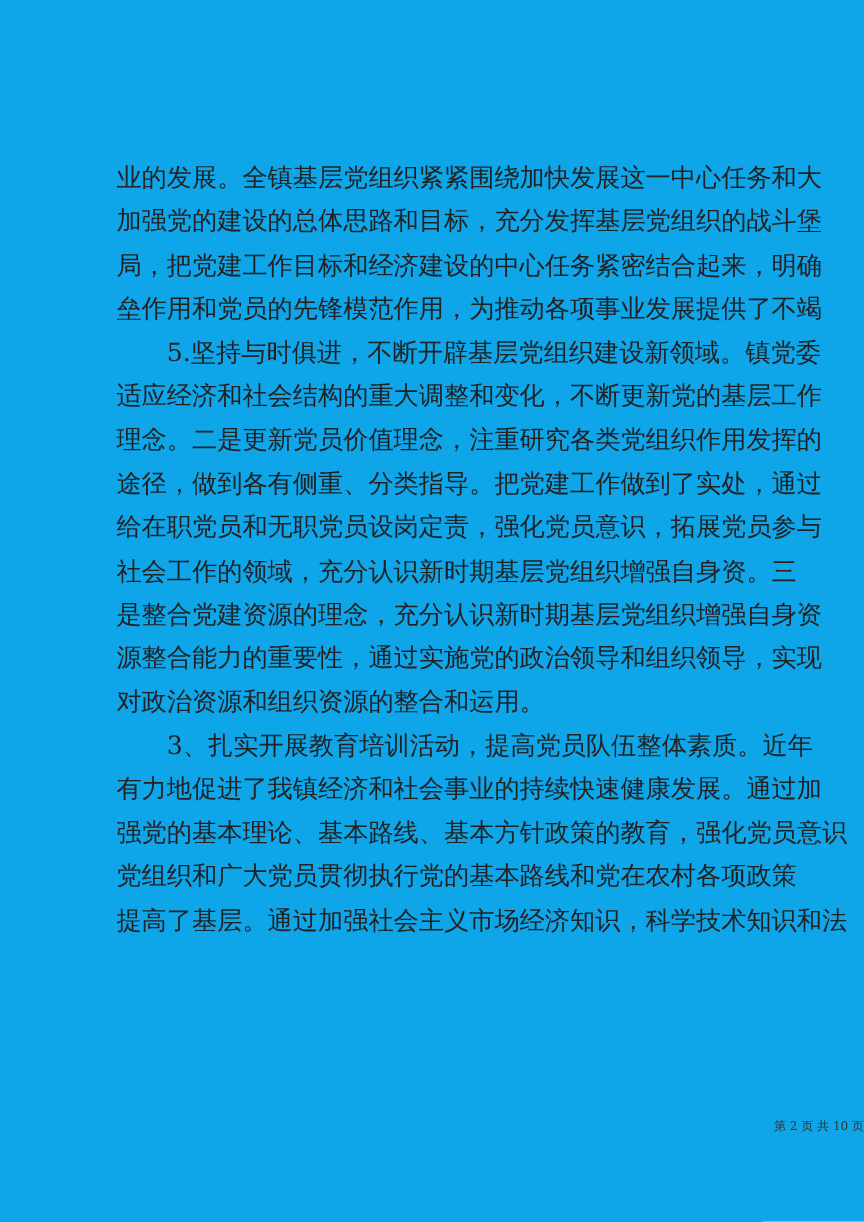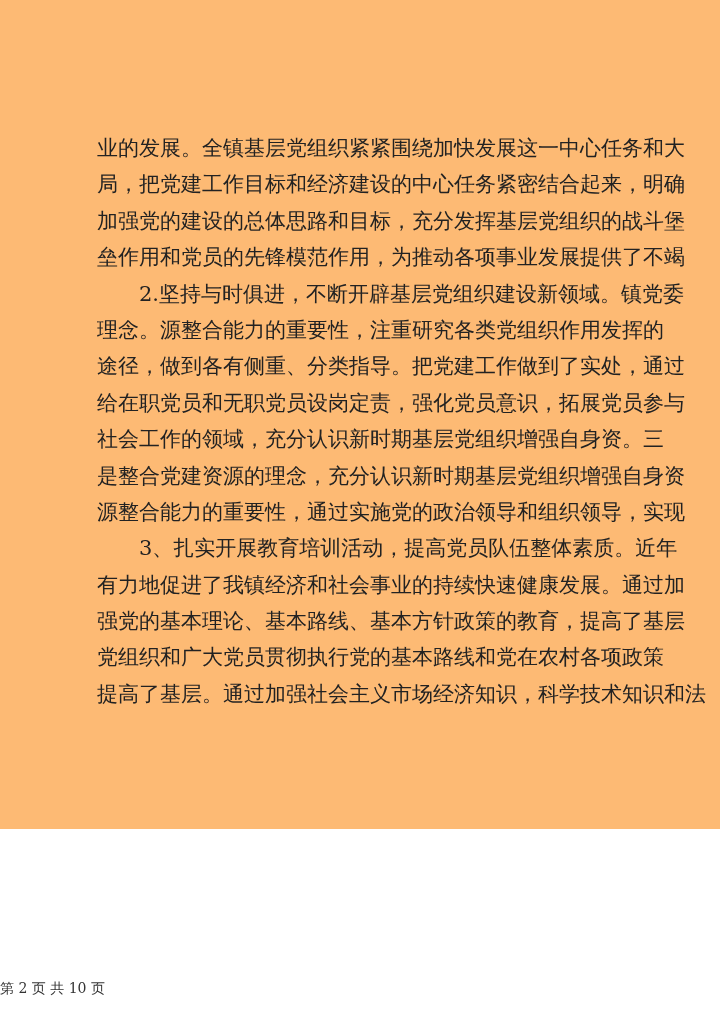--- a/index.html
+++ b/index.html
@@ -12,22 +12,22 @@
       height: 1018px;
       position: relative;
       overflow: hidden;
       font-family: "DejaVu Serif", "Liberation Serif", serif;
       color: #222222;
     }
     .page {
       position: absolute;
       left: 0; top: 0;
       width: 720px;
-      height: 829px;
-      background: #fdba74;
+      height: 1018px;
+      background: #0ea5e9;
     }
     .body-text {
       position: absolute;
       left: 97px;
       top: 130px;
       width: 540px;
     }
     .line {
       height: 36.4px;
       line-height: 36.4px;
@@ -39,43 +39,45 @@
     }
     .line.last {
       text-align-last: left;
     }
     .line.indent {
       padding-left: 42px;
     }
     .footer {
       position: absolute;
       left: 0;
-      top: 980px;
+      top: 932px;
       width: 720px;
-      text-align: left;
-      font-size: 14px;
+      text-align: right;
+      font-size: 10px;
       color: #333333;
     }
   </style>
 </head>
 <body>
 
 <div class="page">
   <div class="body-text" id="body-text">
       <div class="line">业的发展。全镇基层党组织紧紧围绕加快发展这一中心任务和大</div>
+      <div class="line">加强党的建设的总体思路和目标，充分发挥基层党组织的战斗堡</div>
       <div class="line">局，把党建工作目标和经济建设的中心任务紧密结合起来，明确</div>
-      <div class="line">加强党的建设的总体思路和目标，充分发挥基层党组织的战斗堡</div>
       <div class="line">垒作用和党员的先锋模范作用，为推动各项事业发展提供了不竭</div>
-      <div class="line indent">2.坚持与时俱进，不断开辟基层党组织建设新领域。镇党委</div>
-      <div class="line">理念。源整合能力的重要性，注重研究各类党组织作用发挥的</div>
+      <div class="line indent">5.坚持与时俱进，不断开辟基层党组织建设新领域。镇党委</div>
+      <div class="line">适应经济和社会结构的重大调整和变化，不断更新党的基层工作</div>
+      <div class="line">理念。二是更新党员价值理念，注重研究各类党组织作用发挥的</div>
       <div class="line">途径，做到各有侧重、分类指导。把党建工作做到了实处，通过</div>
       <div class="line">给在职党员和无职党员设岗定责，强化党员意识，拓展党员参与</div>
       <div class="line">社会工作的领域，充分认识新时期基层党组织增强自身资。三</div>
       <div class="line">是整合党建资源的理念，充分认识新时期基层党组织增强自身资</div>
       <div class="line">源整合能力的重要性，通过实施党的政治领导和组织领导，实现</div>
+      <div class="line last">对政治资源和组织资源的整合和运用。</div>
       <div class="line indent">3、扎实开展教育培训活动，提高党员队伍整体素质。近年</div>
       <div class="line">有力地促进了我镇经济和社会事业的持续快速健康发展。通过加</div>
-      <div class="line">强党的基本理论、基本路线、基本方针政策的教育，提高了基层</div>
+      <div class="line">强党的基本理论、基本路线、基本方针政策的教育，强化党员意识</div>
       <div class="line">党组织和广大党员贯彻执行党的基本路线和党在农村各项政策</div>
       <div class="line">提高了基层。通过加强社会主义市场经济知识，科学技术知识和法</div>
     </div>
   <div class="footer">第 2 页  共 10 页</div>
 </div>
 
 </body></html>

